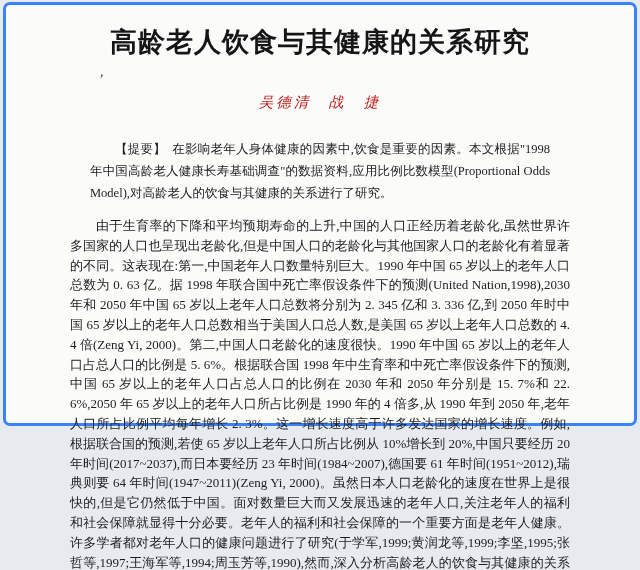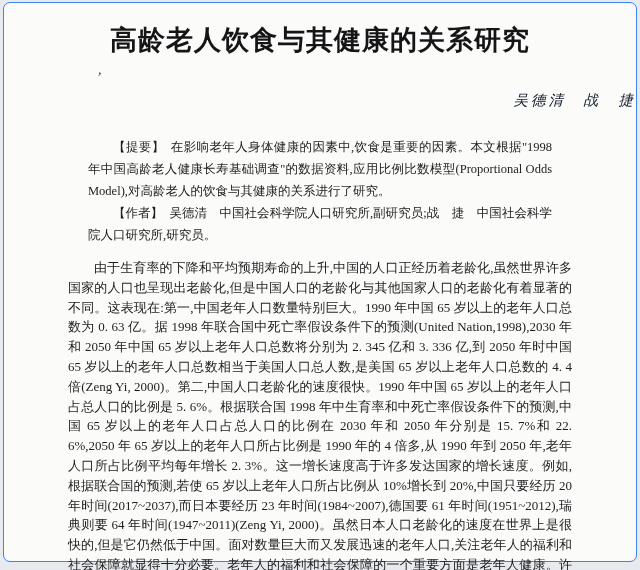--- a/index.html
+++ b/index.html
@@ -11,23 +11,23 @@
     height: 570px;
     background: #e7eaee;
     overflow: hidden;
     font-family: "Liberation Serif", "DejaVu Serif", serif;
   }
   .page {
     position: relative;
     box-sizing: border-box;
     margin: 2px 3px 0 3px;
     width: 634px;
-    height: 560px;
+    height: 424px;
     background: #fbfbf9;
-    border: 1px solid #3b82f6;
+    border: 3px solid #3b82f6;
     border-radius: 7px;
     color: #1d1d1f;
   }
   .page-title {
     margin: 0;
     padding-top: 19px;
     text-align: center;
     font-size: 27px;
     font-weight: 700;
     letter-spacing: 1px;
@@ -36,25 +36,25 @@
   .scan-mark {
     position: absolute;
     left: 93px;
     top: 66px;
     font-size: 13px;
     color: #2a2a2c;
     transform: rotate(8deg);
   }
   .authors-line {
     margin-top: 33px;
-    text-align: right;
+    text-align: center;
     font-size: 14.5px;
     letter-spacing: 3px;
     font-style: italic;
-    color: #0f172a;
+    color: #b91c1c;
   }
   .abstract-block {
     margin: 26px 84px 0 84px;
     font-size: 12.5px;
     line-height: 22px;
     text-align: justify;
   }
   .abstract-block p {
     margin: 0;
     text-indent: 2em;
@@ -80,20 +80,19 @@
 <div class="page">
 
   <h1 class="page-title">高龄老人饮食与其健康的关系研究</h1>
 
   <span class="scan-mark">’</span>
 
   <div class="authors-line">吴德清　战　捷</div>
 
   <div class="abstract-block">
     <p><span class="tag-label">【提要】</span><span>在影响老年人身体健康的因素中,饮食是重要的因素。本文根据"1998 年中国高龄老人健康长寿基础调查"的数据资料,应用比例比数模型(Proportional Odds Model),对高龄老人的饮食与其健康的关系进行了研究。</span></p>
-    <p><span class="tag-label">【作者】</span><span>吴德清　中国社会科学院人口研究所,副研究员;战　捷　中国社会科学院人口研究所,研究员。</span></p>
   </div>
 
   <div class="body-block">
     <p>由于生育率的下降和平均预期寿命的上升,中国的人口正经历着老龄化,虽然世界许多国家的人口也呈现出老龄化,但是中国人口的老龄化与其他国家人口的老龄化有着显著的不同。这表现在:第一,中国老年人口数量特别巨大。1990 年中国 65 岁以上的老年人口总数为 0. 63 亿。据 1998 年联合国中死亡率假设条件下的预测(United Nation,1998),2030 年和 2050 年中国 65 岁以上老年人口总数将分别为 2. 345 亿和 3. 336 亿,到 2050 年时中国 65 岁以上的老年人口总数相当于美国人口总人数,是美国 65 岁以上老年人口总数的 4. 4 倍(Zeng Yi, 2000)。第二,中国人口老龄化的速度很快。1990 年中国 65 岁以上的老年人口占总人口的比例是 5. 6%。根据联合国 1998 年中生育率和中死亡率假设条件下的预测,中国 65 岁以上的老年人口占总人口的比例在 2030 年和 2050 年分别是 15. 7%和 22. 6%,2050 年 65 岁以上的老年人口所占比例是 1990 年的 4 倍多,从 1990 年到 2050 年,老年人口所占比例平均每年增长 2. 3%。这一增长速度高于许多发达国家的增长速度。例如,根据联合国的预测,若使 65 岁以上老年人口所占比例从 10%增长到 20%,中国只要经历 20 年时间(2017~2037),而日本要经历 23 年时间(1984~2007),德国要 61 年时间(1951~2012),瑞典则要 64 年时间(1947~2011)(Zeng Yi, 2000)。虽然日本人口老龄化的速度在世界上是很快的,但是它仍然低于中国。面对数量巨大而又发展迅速的老年人口,关注老年人的福利和社会保障就显得十分必要。老年人的福利和社会保障的一个重要方面是老年人健康。许多学者都对老年人口的健康问题进行了研究(于学军,1999;黄润龙等,1999;李坚,1995;张哲等,1997;王海军等,1994;周玉芳等,1990),然而,深入分析高龄老人的饮食与其健康的关系的研究却不多见,因此,本文利用"1998 年中国高龄老人健康长寿基础调查"这一国内迄今为止最大规模的高龄老人健康调查数据,对高龄老人的饮食与其健康的关系进行分析。</p>
   </div>
 
 </div>
 
 </body></html>

